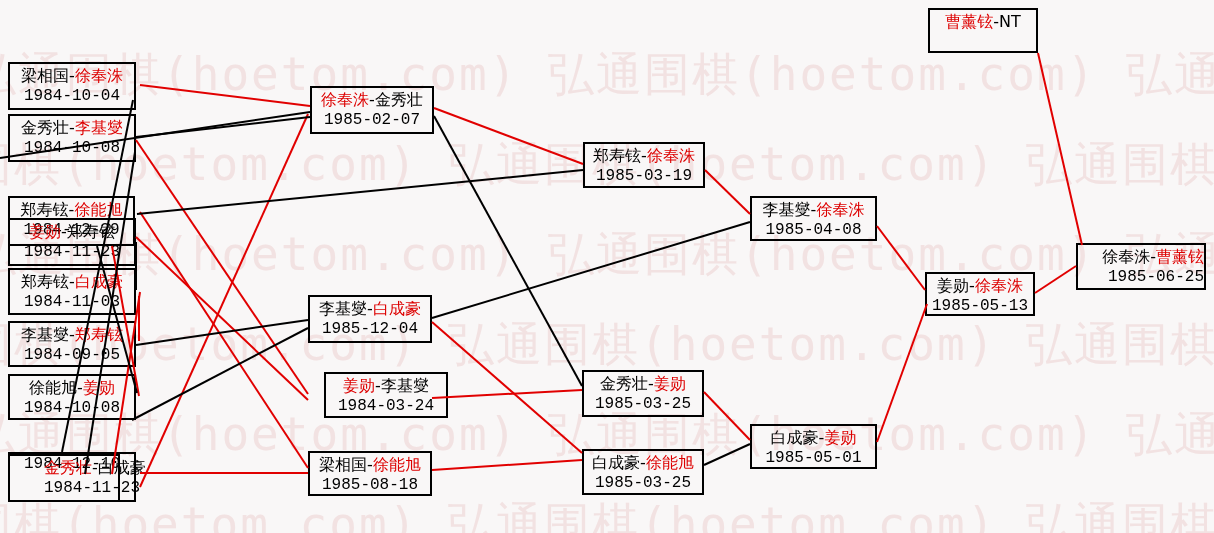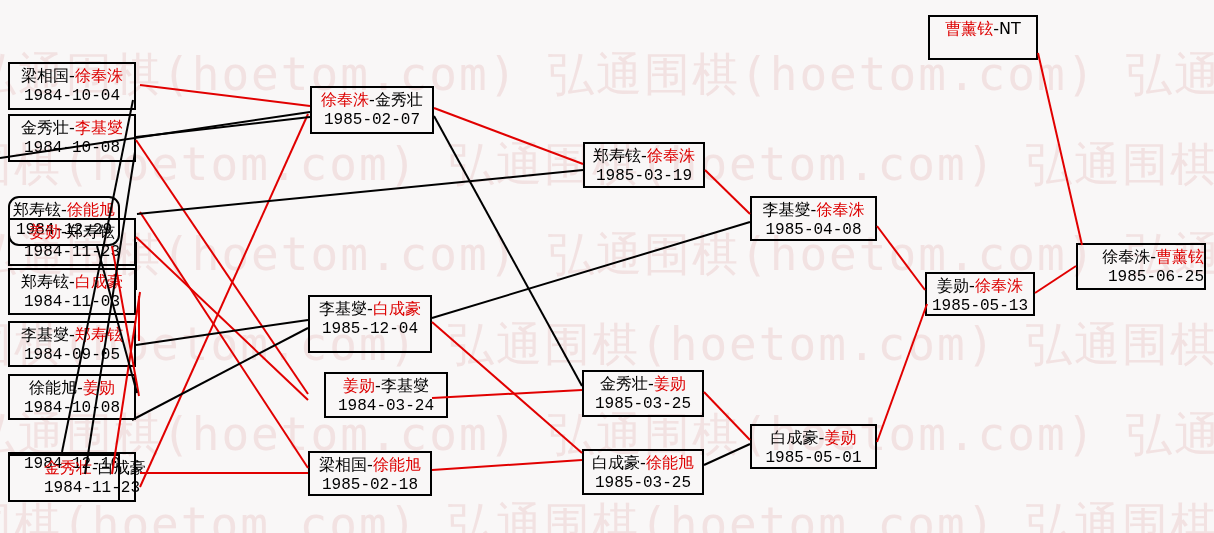--- a/index.html
+++ b/index.html
@@ -59,21 +59,21 @@
     <div class="wm-row" style="top: 404px; left: -30px; color: rgb(242, 226, 226);">弘通围棋(hoetom.com) 弘通围棋(hoetom.com) 弘通围棋(hoetom.com)</div>
     <div class="wm-row" style="top: 494px; left: -130px; color: rgb(242, 226, 226);">弘通围棋(hoetom.com) 弘通围棋(hoetom.com) 弘通围棋(hoetom.com)</div>
     <div class="match" style="left: 8px; top: 62px; width: 128px; height: 48px; border-color: rgb(0, 0, 0);">
       <div class="names"><span>梁相国</span><span>-</span><span style="color: rgb(221, 0, 0);">徐奉洙</span></div>
       <div class="date">1984-10-04</div>
     </div>
     <div class="match" style="left: 8px; top: 114px; width: 128px; height: 48px; border-color: rgb(0, 0, 0);">
       <div class="names"><span>金秀壮</span><span>-</span><span style="color: rgb(221, 0, 0);">李基燮</span></div>
       <div class="date">1984-10-08</div>
     </div>
-    <div class="match" style="left: 8px; top: 196px; width: 112px; height: 50px; border-color: rgb(0, 0, 0); border-radius: 11px;">
+    <div class="match" style="left: 8px; top: 196px; width: 127px; height: 50px; border-color: rgb(0, 0, 0);">
       <div class="names"><span>郑寿铉</span><span>-</span><span style="color: rgb(221, 0, 0);">徐能旭</span></div>
       <div class="date">1984-12-29</div>
     </div>
     <div class="match" style="left: 8px; top: 218px; width: 128px; height: 48px; border-color: rgb(0, 0, 0);">
       <div class="names"><span style="color: rgb(221, 0, 0);">姜勋</span><span>-</span><span>郑寿铉</span></div>
       <div class="date">1984-11-23</div>
     </div>
     <div class="match" style="left: 8px; top: 268px; width: 128px; height: 47px; border-color: rgb(0, 0, 0);">
       <div class="names"><span>郑寿铉</span><span>-</span><span style="color: rgb(221, 0, 0);">白成豪</span></div>
       <div class="date">1984-11-03</div>
@@ -90,31 +90,31 @@
       <div class="date">1984-12-10</div>
     </div>
     <div class="match" style="left: 8px; top: 454px; width: 112px; height: 48px; border-color: rgb(0, 0, 0); padding-left: 34px;">
       <div class="names"><span style="color: rgb(221, 0, 0);">金秀壮</span><span>-</span><span>白成豪</span></div>
       <div class="date">1984-11-23</div>
     </div>
     <div class="match" style="left: 310px; top: 86px; width: 124px; height: 48px; border-color: rgb(0, 0, 0);">
       <div class="names"><span style="color: rgb(221, 0, 0);">徐奉洙</span><span>-</span><span>金秀壮</span></div>
       <div class="date">1985-02-07</div>
     </div>
-    <div class="match" style="left: 308px; top: 295px; width: 124px; height: 58px; border-color: rgb(0, 0, 0);">
+    <div class="match" style="left: 308px; top: 295px; width: 124px; height: 48px; border-color: rgb(0, 0, 0);">
       <div class="names"><span>李基燮</span><span>-</span><span style="color: rgb(221, 0, 0);">白成豪</span></div>
       <div class="date">1985-12-04</div>
     </div>
     <div class="match" style="left: 324px; top: 372px; width: 124px; height: 46px; border-color: rgb(0, 0, 0);">
       <div class="names"><span style="color: rgb(221, 0, 0);">姜勋</span><span>-</span><span>李基燮</span></div>
       <div class="date">1984-03-24</div>
     </div>
     <div class="match" style="left: 308px; top: 451px; width: 124px; height: 45px; border-color: rgb(0, 0, 0);">
       <div class="names"><span>梁相国</span><span>-</span><span style="color: rgb(221, 0, 0);">徐能旭</span></div>
-      <div class="date">1985-02-18</div>
+      <div class="date">1985-08-18</div>
     </div>
     <div class="match" style="left: 583px; top: 142px; width: 122px; height: 46px; border-color: rgb(0, 0, 0);">
       <div class="names"><span>郑寿铉</span><span>-</span><span style="color: rgb(221, 0, 0);">徐奉洙</span></div>
       <div class="date">1985-03-19</div>
     </div>
     <div class="match" style="left: 582px; top: 370px; width: 122px; height: 47px; border-color: rgb(0, 0, 0);">
       <div class="names"><span>金秀壮</span><span>-</span><span style="color: rgb(221, 0, 0);">姜勋</span></div>
       <div class="date">1985-03-25</div>
     </div>
     <div class="match" style="left: 582px; top: 449px; width: 122px; height: 46px; border-color: rgb(0, 0, 0);">
@@ -126,21 +126,21 @@
       <div class="date">1985-04-08</div>
     </div>
     <div class="match" style="left: 750px; top: 424px; width: 127px; height: 45px; border-color: rgb(0, 0, 0);">
       <div class="names"><span>白成豪</span><span>-</span><span style="color: rgb(221, 0, 0);">姜勋</span></div>
       <div class="date">1985-05-01</div>
     </div>
     <div class="match" style="left: 925px; top: 272px; width: 110px; height: 44px; border-color: rgb(0, 0, 0);">
       <div class="names"><span>姜勋</span><span>-</span><span style="color: rgb(221, 0, 0);">徐奉洙</span></div>
       <div class="date">1985-05-13</div>
     </div>
-    <div class="match" style="left: 928px; top: 15px; width: 110px; height: 45px; border-color: rgb(0, 0, 0);">
+    <div class="match" style="left: 928px; top: 8px; width: 110px; height: 45px; border-color: rgb(0, 0, 0);">
       <div class="names"><span style="color: rgb(221, 0, 0);">曹薰铉</span><span>-</span><span>NT</span></div>
     </div>
     <div class="match" style="left: 1076px; top: 243px; width: 130px; height: 47px; border-color: rgb(0, 0, 0); text-align: right;">
       <div class="names"><span>徐奉洙</span><span>-</span><span style="color: rgb(221, 0, 0);">曹薰铉</span></div>
       <div class="date">1985-06-25</div>
     </div>
     <svg id="wires" width="1214" height="533">
       <line x1="140" y1="85" x2="310" y2="106" stroke="#e10000" stroke-width="2"></line>
       <line x1="140" y1="487" x2="308" y2="114" stroke="#e10000" stroke-width="2"></line>
       <line x1="136" y1="140" x2="308" y2="394" stroke="#e10000" stroke-width="2"></line>

